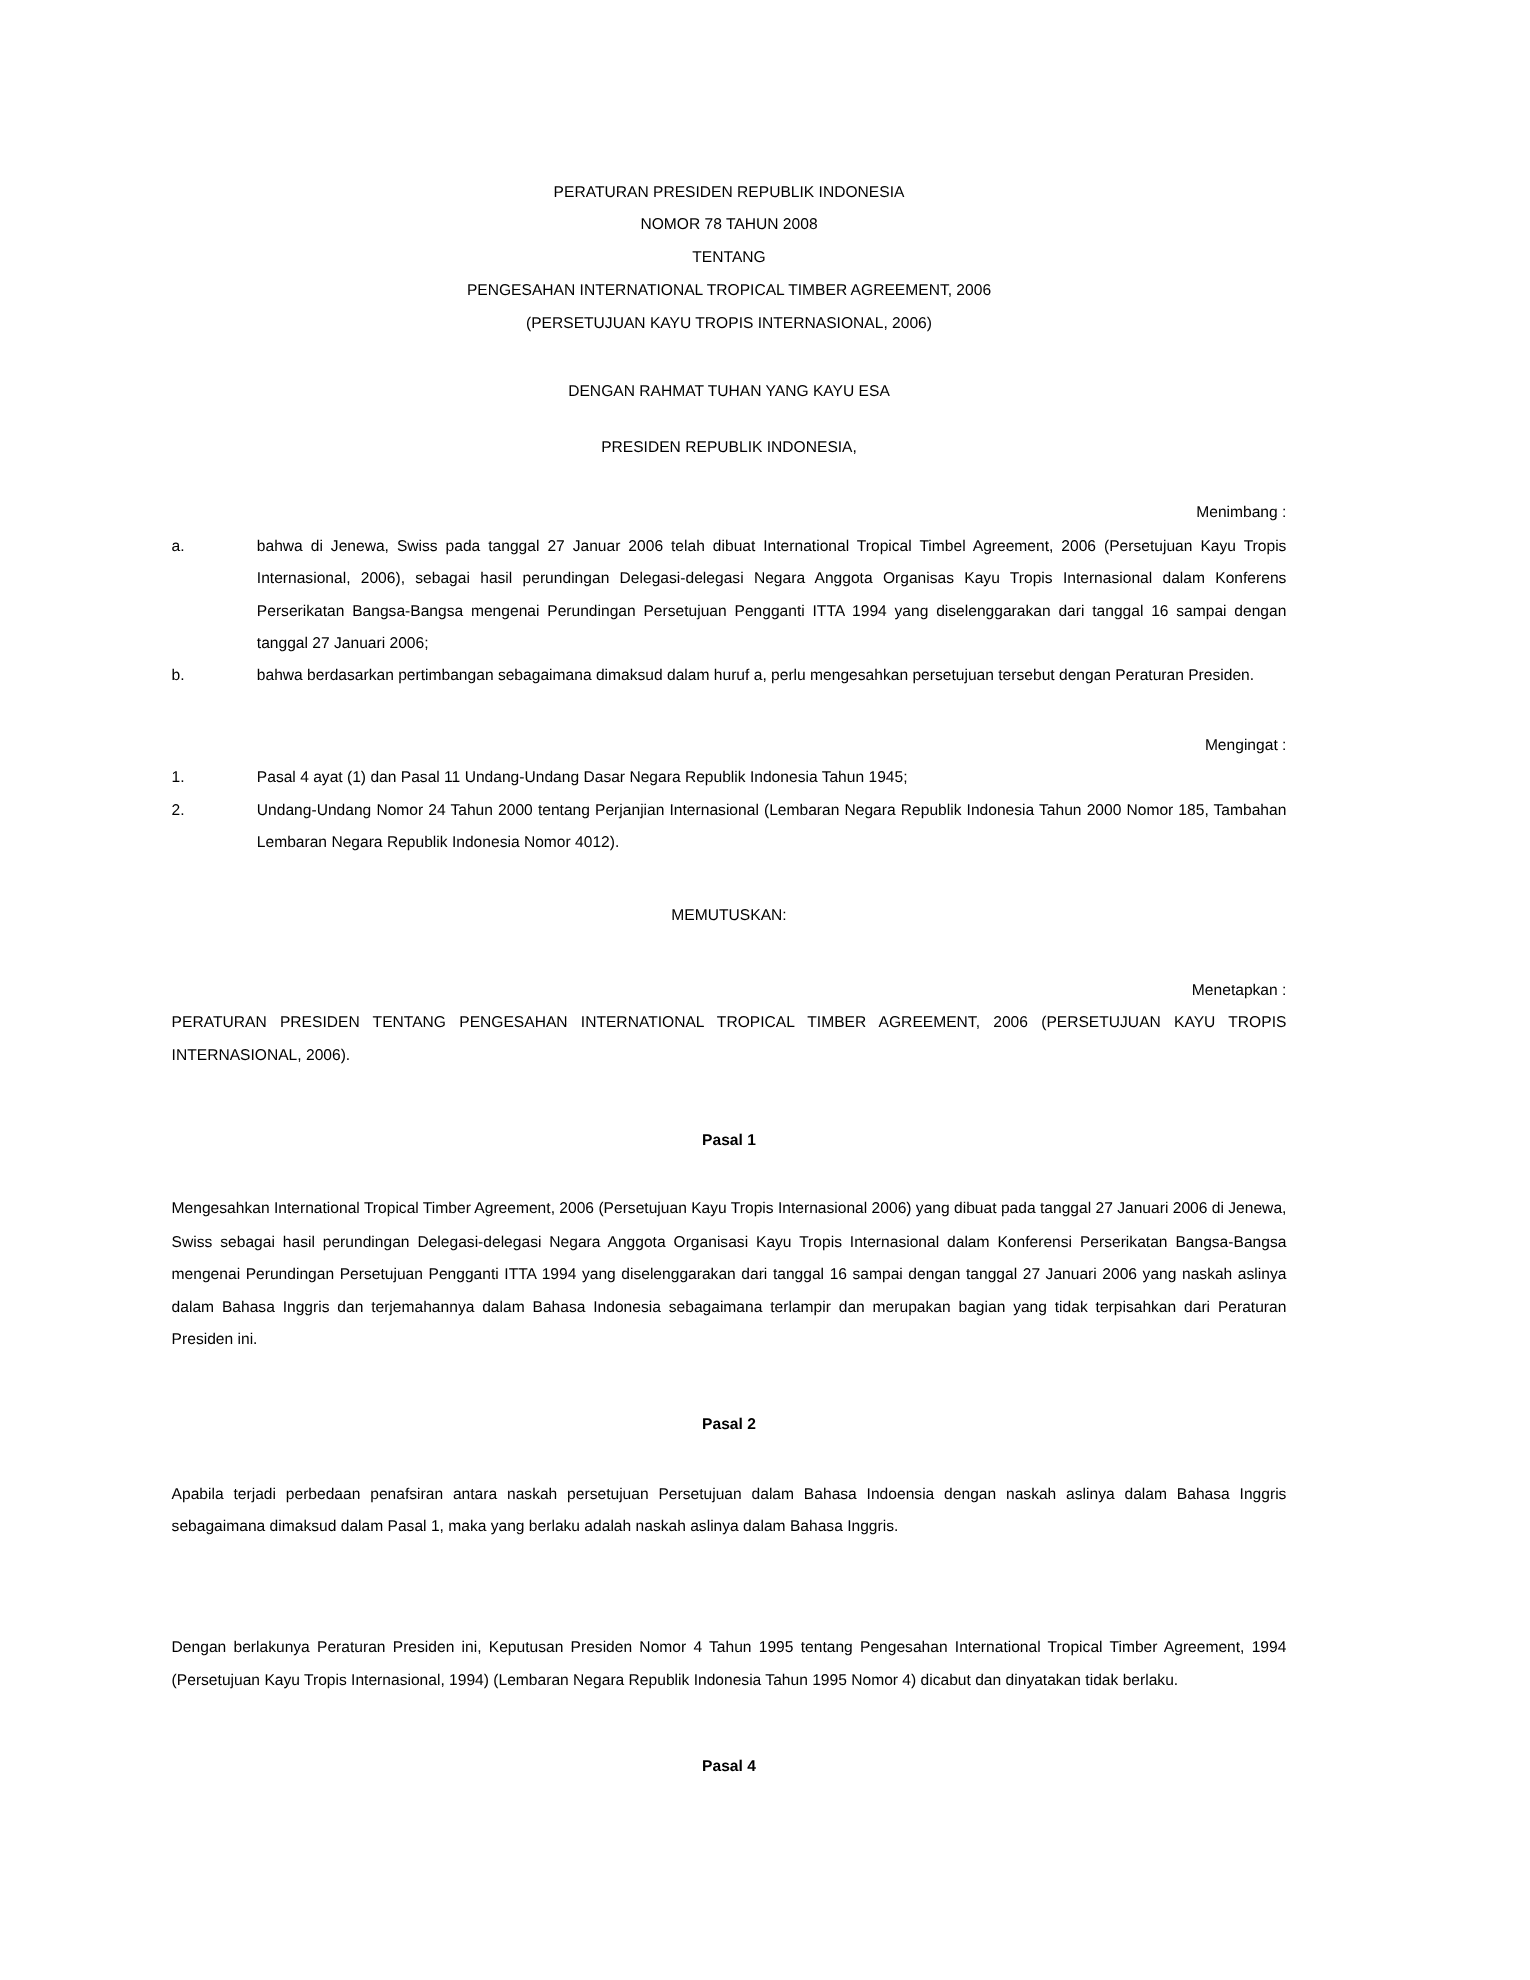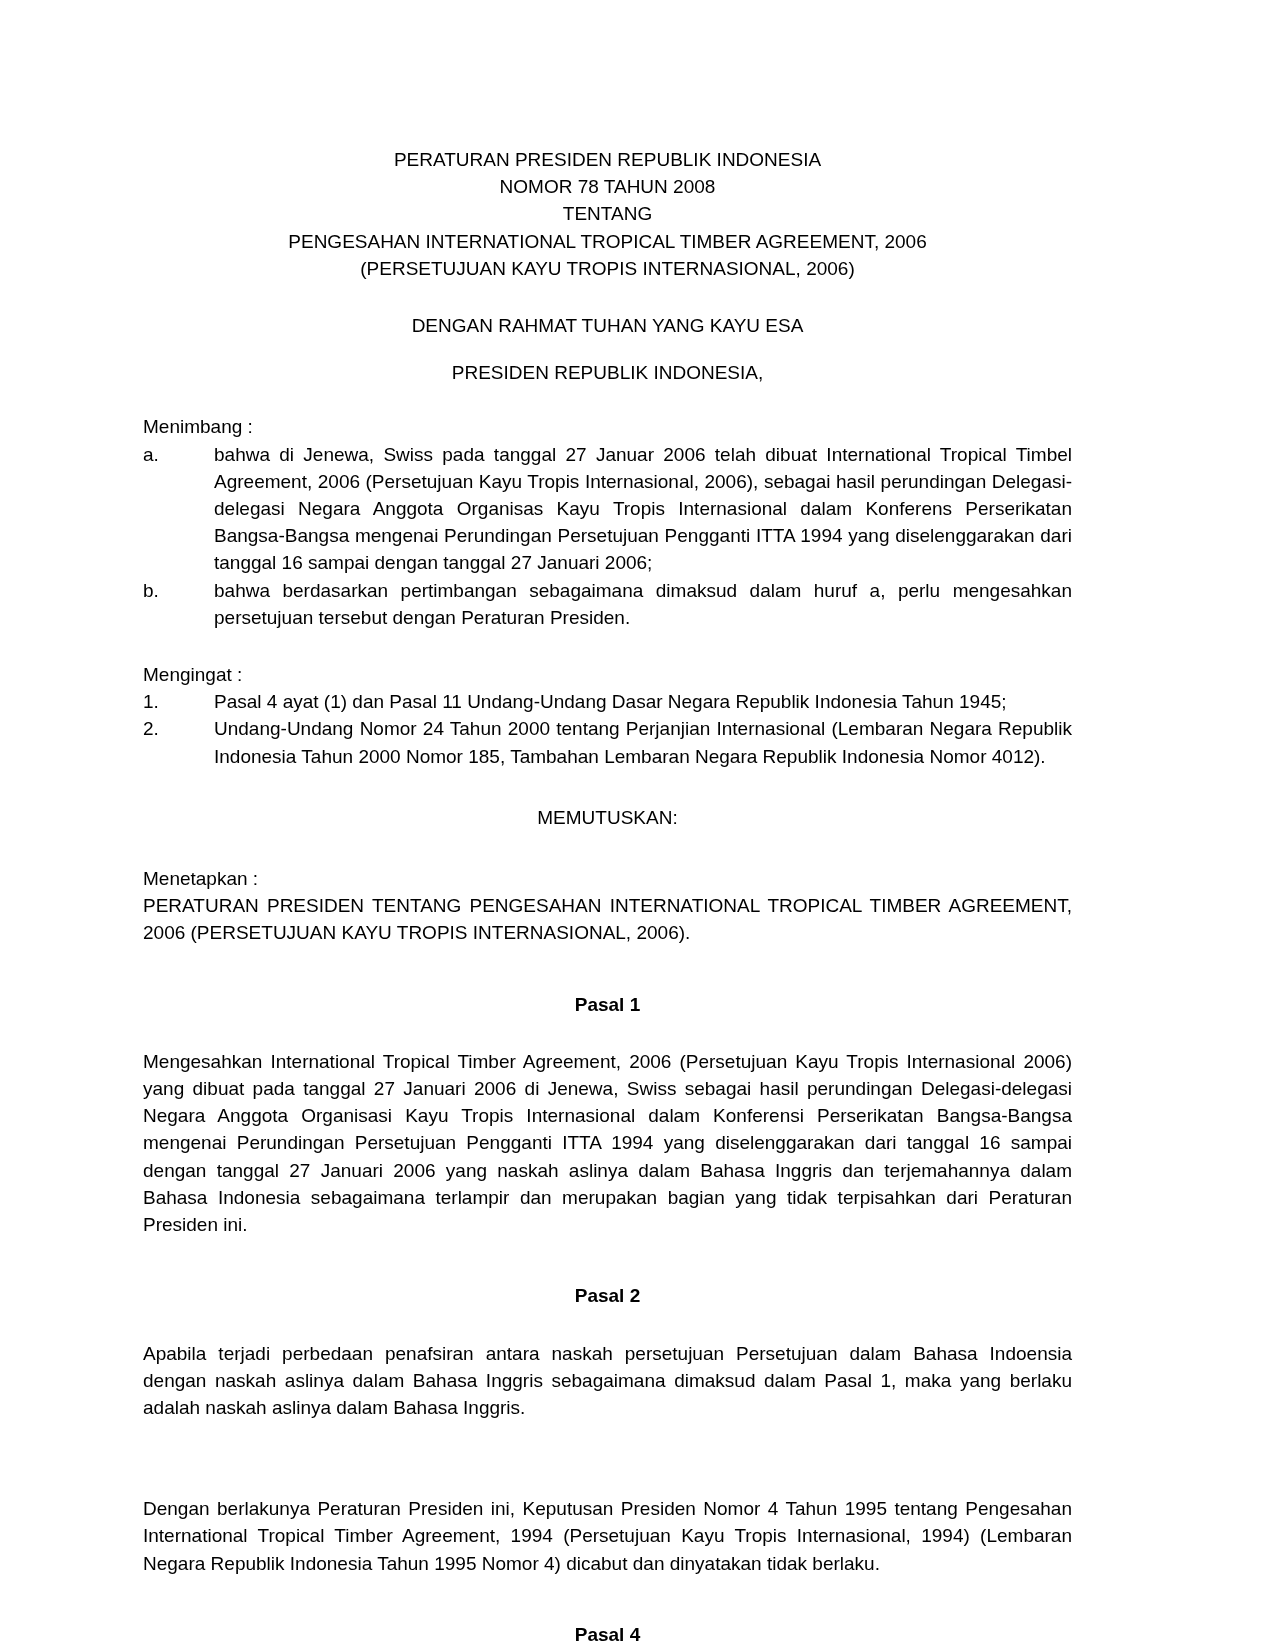--- a/index.html
+++ b/index.html
@@ -18,27 +18,27 @@
     background: #ffffff;
     box-sizing: border-box;
     padding: 0;
     overflow: hidden;
   }
   .content {
     position: absolute;
     left: 143px;
     top: 0;
     width: 929px;           
-    font-size: 19px;
+    font-size: 13px;
     line-height: 27.2px;
   }
   .spacer-top { height: 146px; }
 
   .center { text-align: center; }
-  .left { text-align: left; }
+  .left { text-align: right; }
 
   .title-block div { text-align: center; }
   .gap-20 { height: 20px; }
   .gap-27 { height: 27px; }
   .gap-30 { height: 30px; }
   .gap-34 { height: 34px; }
   .gap-44 { height: 44px; }
 
   
   .item {

